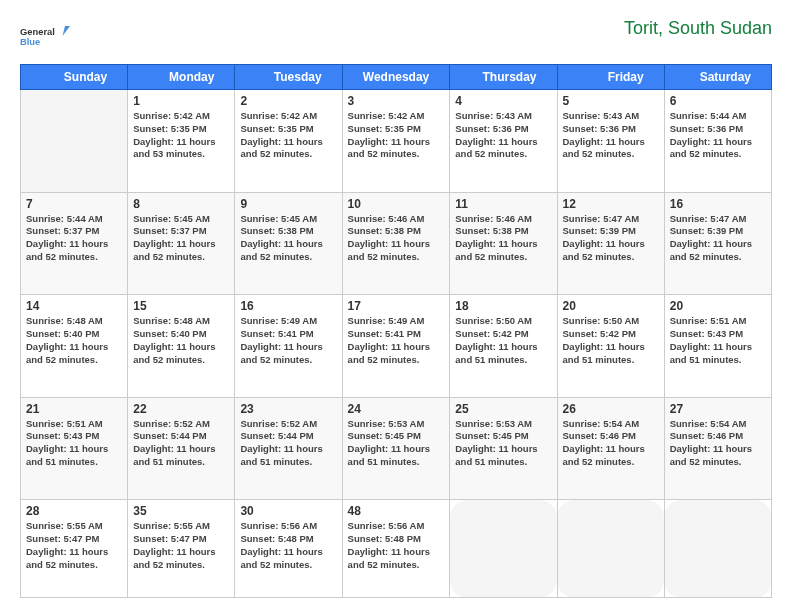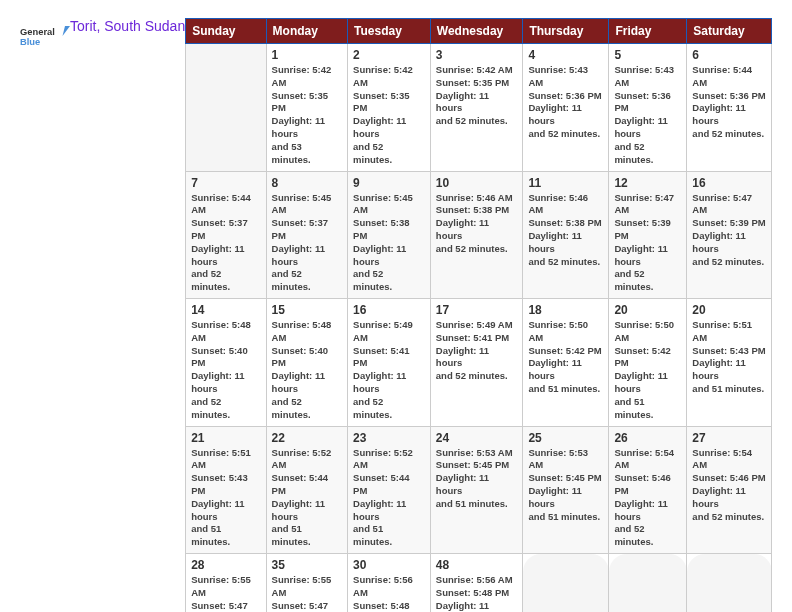--- a/index.html
+++ b/index.html
@@ -9,21 +9,21 @@
       background: #fff;
       font-family: Arial, sans-serif;
       font-size: 11px;
       color: #333;
     }
     .page {
       width: 792px;
       height: 612px;
       padding: 18px 20px 14px 20px;
       display: flex;
-      flex-direction: row;
+      flex-direction: column;
     }
     .header {
       display: flex;
       justify-content: space-between;
       align-items: flex-start;
       margin-bottom: 10px;
     }
     .logo {
       display: flex;
       align-items: center;
@@ -31,33 +31,33 @@
     }
     .title-section {
       text-align: right;
     }
     .month-title {
       font-size: 30px;
       font-weight: bold;
       color: #333;
     }
     .location-title {
-      font-size: 14px;
-      color: #6d28d9;
+      font-size: 18px;
+      color: #15803d;
     }
     .calendar {
       width: 100%;
       border-collapse: collapse;
       flex: 1;
     }
     .calendar th {
-      background-color: #7f1d1d;
+      background-color: #3b82f6;
       color: #fff;
-      text-align: left;
-      padding: 5px 6px;
+      text-align: right;
+      padding: 5px 20px;
       font-size: 12px;
       font-weight: bold;
       border: 1px solid #1a5ab9;
     }
     .calendar td {
       border: 1px solid #ccc;
       vertical-align: top;
       padding: 4px 5px;
       width: 107px;
       height: 80px;

